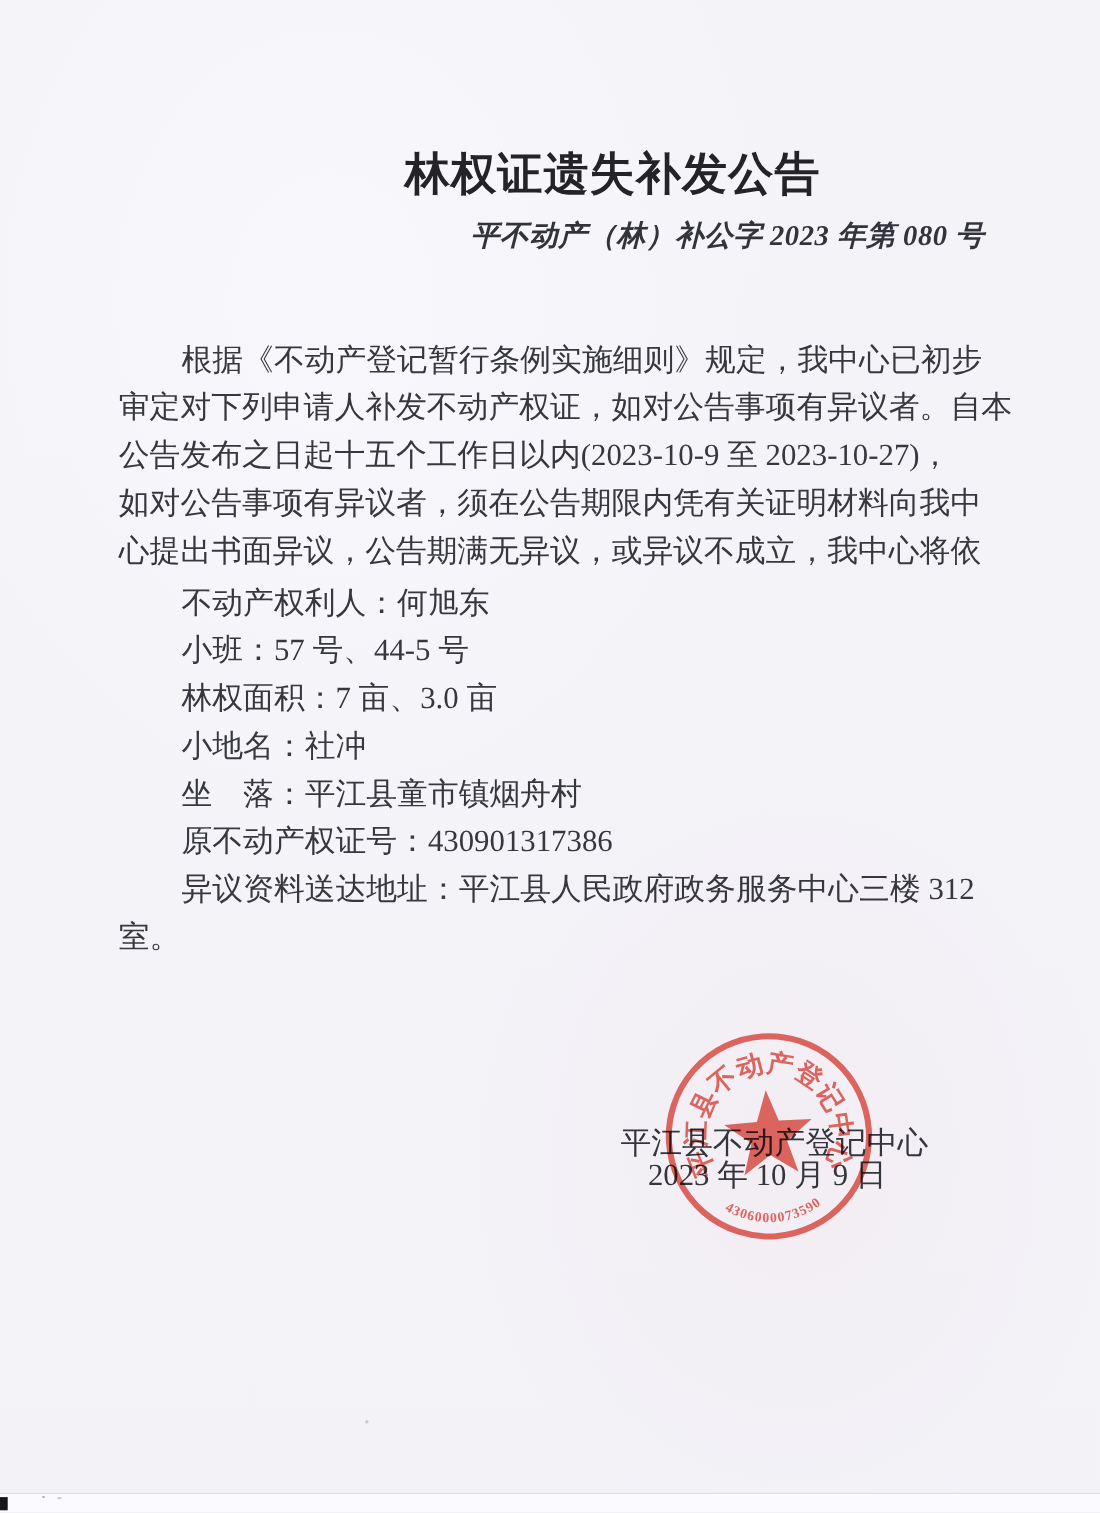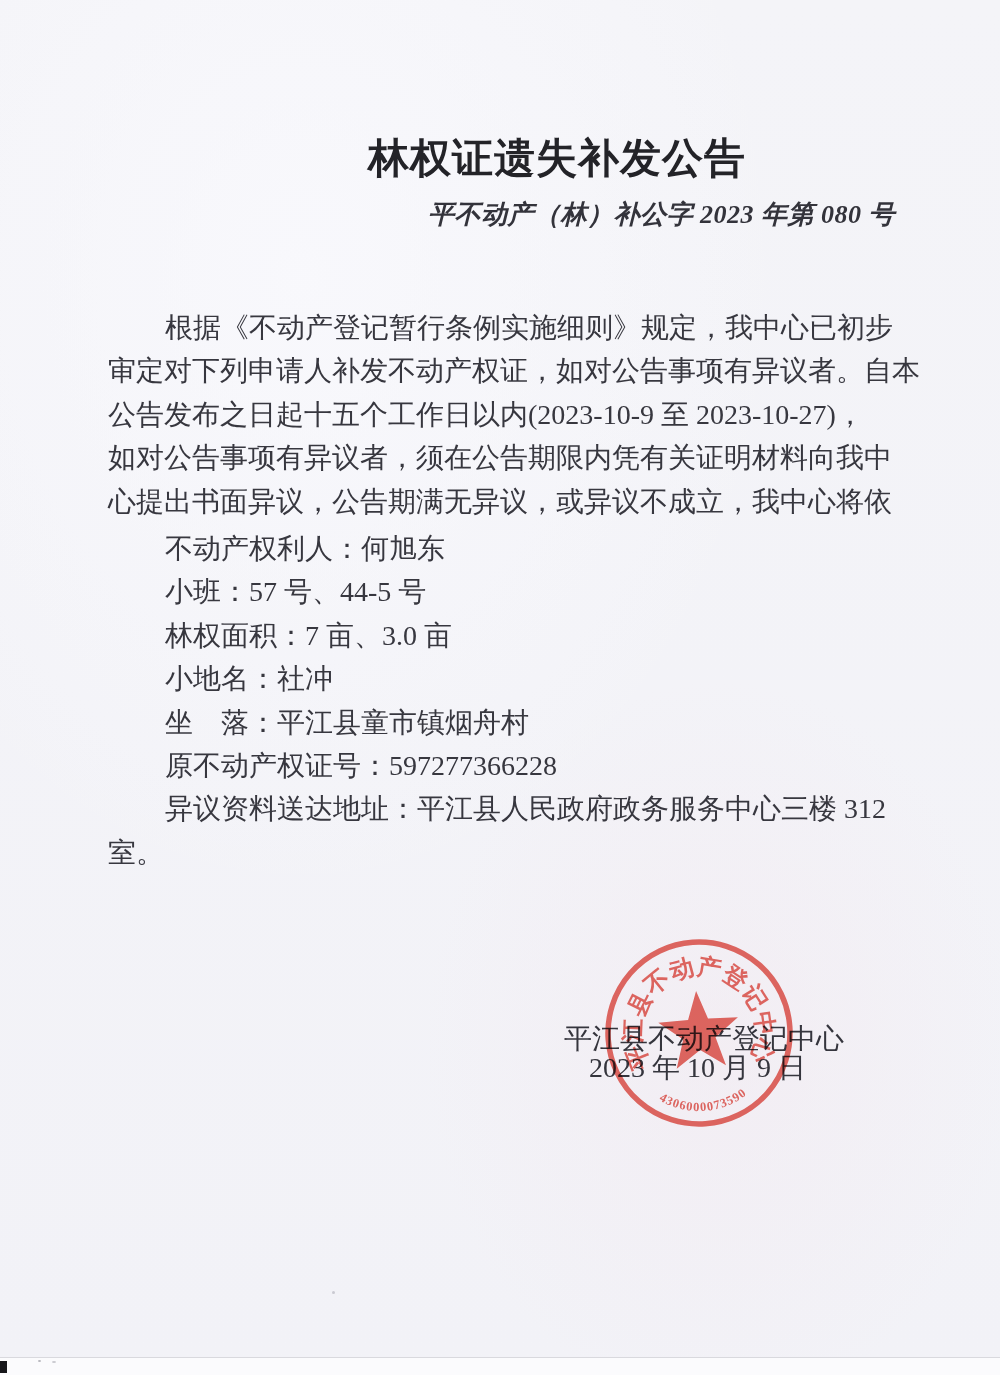--- a/index.html
+++ b/index.html
@@ -78,21 +78,21 @@
     <div class="line">公告发布之日起十五个工作日以内(2023-10-9 至 2023-10-27)，</div>
     <div class="line">如对公告事项有异议者，须在公告期限内凭有关证明材料向我中</div>
     <div class="line">心提出书面异议，公告期满无异议，或异议不成立，我中心将依</div>
 
     <div class="items">
       <div class="line indent"><span>不动产权利人：</span><span>何旭东</span></div>
       <div class="line indent"><span>小班：</span><span>57 号、44-5 号</span></div>
       <div class="line indent"><span>林权面积：</span><span>7 亩、3.0 亩</span></div>
       <div class="line indent"><span>小地名：</span><span>社冲</span></div>
       <div class="line indent"><span>坐　落：</span><span>平江县童市镇烟舟村</span></div>
-      <div class="line indent"><span>原不动产权证号：</span><span>597277366228</span></div>
+      <div class="line indent"><span>原不动产权证号：</span><span>430901317386</span></div>
       <div class="line indent"><span>异议资料送达地址：</span><span>平江县人民政府政务服务中心三楼 312</span></div>
       <div class="line"><span>室。</span></div>
     </div>
   </div>
 
   <div class="sig-org">平江县不动产登记中心</div>
   <div class="sig-date">2023 年 10 月 9 日</div>
 
   <svg class="stamp" viewBox="0 0 200 200" xmlns="http://www.w3.org/2000/svg">
     <defs>

